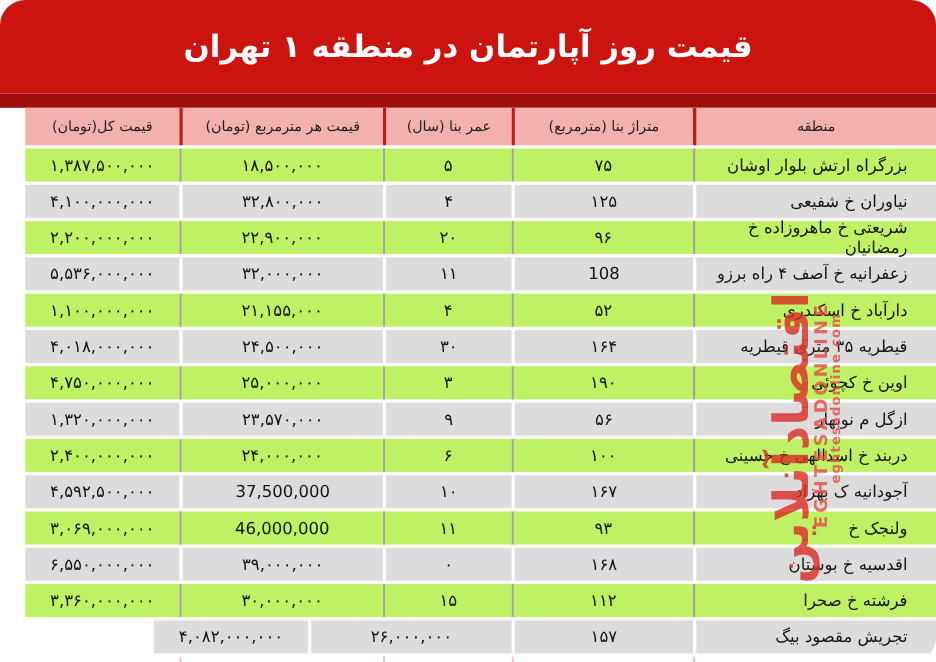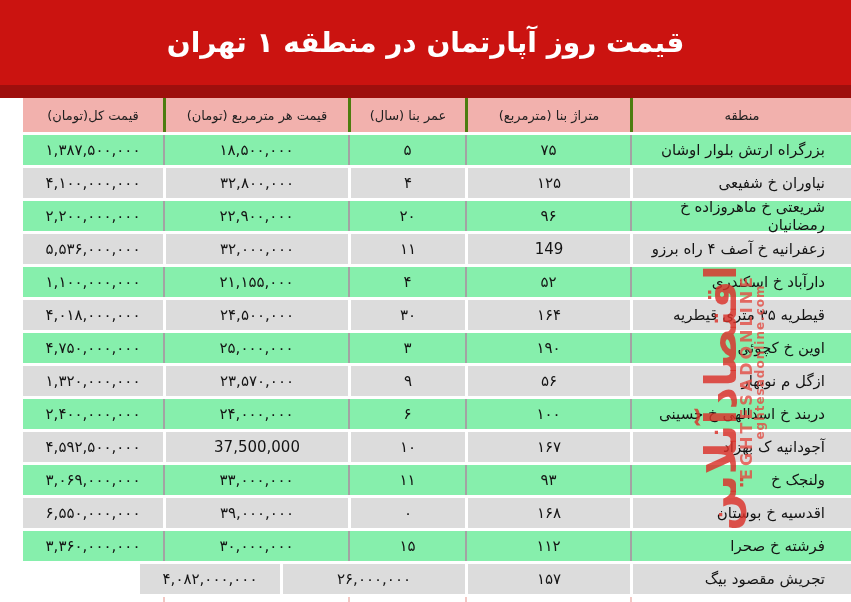--- a/index.html
+++ b/index.html
@@ -1,37 +1,38 @@
 <!DOCTYPE html>
 <html lang="fa" dir="rtl"><head>
 <meta charset="utf-8">
 <style>
   html,body{margin:0;padding:0;background:#fff;}
   .page{
     position:relative;width:851px;height:602px;overflow:hidden;
     background:#fff;direction:rtl;
     font-family:"DejaVu Sans",sans-serif;
+    border-radius:23px;
   }
   
   .banner{height:85px;background:#cb1310;display:flex;align-items:center;justify-content:center;}
   .banner-strip{height:13px;background:#9e0f0d;}
   .page-title{color:#ffffff;font-weight:bold;font-size:28px;letter-spacing:0;}
   
   .thead{display:flex;height:34px;margin-bottom:3px;}
   .th{
     background:#f2b1ad;display:flex;align-items:center;justify-content:center;
     font-size:13px;font-weight:normal;color:#1f1f1f;box-sizing:border-box;
   }
-  .th:not(:last-child){border-left:3px solid #4d7c0f;}
+  .th:not(:last-child){border-left:3px solid #b91c1c;}
   .row{display:flex;height:30px;margin-bottom:3px;}
   .td{
     display:flex;align-items:center;justify-content:center;
     font-size:15px;color:#141414;box-sizing:border-box;
   }
-  .row.odd  .td{background:#86efac;}
+  .row.odd  .td{background:#bef264;}
   .row.odd  .td:not(:last-child){border-left:2px solid #a3a3a3;}
   .row.even .td{background:#dcdcdc;}
   .row.even .td:not(:last-child){border-left:3px solid #ffffff;}
   .c-area {width:221px;}
   .c-size {width:165px;}
   .c-age  {width:117px;text-align:right;}
   .c-ppm  {width:185px;}
   .c-total{width:140px;}
   .td.c-area{justify-content:flex-start;padding-right:26px;}
   .stub{display:flex;height:6px;}
@@ -79,21 +80,21 @@
         </div>
         <div class="row odd">
           <div class="td c-area">شریعتی خ ماهروزاده خ رمضانیان</div>
           <div class="td c-size">۹۶</div>
           <div class="td c-age">۲۰</div>
           <div class="td c-ppm">۲۲,۹۰۰,۰۰۰</div>
           <div class="td c-total">۲,۲۰۰,۰۰۰,۰۰۰</div>
         </div>
         <div class="row even">
           <div class="td c-area">زعفرانیه خ آصف ۴ راه برزو</div>
-          <div class="td c-size">149</div>
+          <div class="td c-size">108</div>
           <div class="td c-age">۱۱</div>
           <div class="td c-ppm">۳۲,۰۰۰,۰۰۰</div>
           <div class="td c-total">۵,۵۳۶,۰۰۰,۰۰۰</div>
         </div>
         <div class="row odd">
           <div class="td c-area">دارآباد خ اسکندری</div>
           <div class="td c-size">۵۲</div>
           <div class="td c-age">۴</div>
           <div class="td c-ppm">۲۱,۱۵۵,۰۰۰</div>
           <div class="td c-total">۱,۱۰۰,۰۰۰,۰۰۰</div>
@@ -130,21 +131,21 @@
           <div class="td c-area">آجودانیه ک بهزاد</div>
           <div class="td c-size">۱۶۷</div>
           <div class="td c-age">۱۰</div>
           <div class="td c-ppm">37,500,000</div>
           <div class="td c-total">۴,۵۹۲,۵۰۰,۰۰۰</div>
         </div>
         <div class="row odd">
           <div class="td c-area">ولنجک خ</div>
           <div class="td c-size">۹۳</div>
           <div class="td c-age">۱۱</div>
-          <div class="td c-ppm">۳۳,۰۰۰,۰۰۰</div>
+          <div class="td c-ppm">46,000,000</div>
           <div class="td c-total">۳,۰۶۹,۰۰۰,۰۰۰</div>
         </div>
         <div class="row even">
           <div class="td c-area">اقدسیه خ بوستان</div>
           <div class="td c-size">۱۶۸</div>
           <div class="td c-age">۰</div>
           <div class="td c-ppm">۳۹,۰۰۰,۰۰۰</div>
           <div class="td c-total">۶,۵۵۰,۰۰۰,۰۰۰</div>
         </div>
         <div class="row odd">

